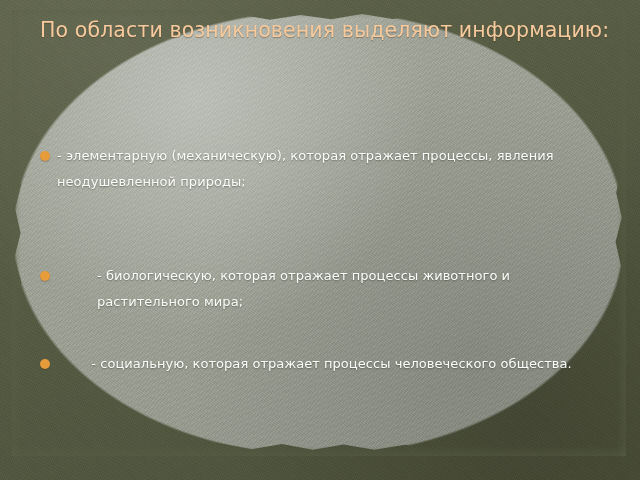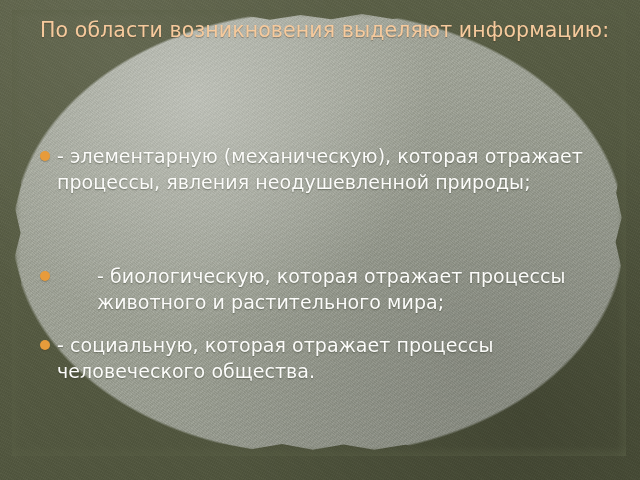--- a/index.html
+++ b/index.html
@@ -101,35 +101,35 @@
   }
   .bullet-item {
     position: absolute;
     left: 40px;
     width: 566px;
     display: flex;
     align-items: flex-start;
   }
   .bullet-item.b0 { top: 143px; width: 548px; }
   .bullet-item.b1 { top: 263px; width: 566px; gap: 40px; }
-  .bullet-item.b2 { top: 332px; width: 566px; }
+  .bullet-item.b2 { top: 351px; width: 566px; text-align: center; }
 
   .bullet-dot {
     flex: 0 0 auto;
     width: 10px;
     height: 10px;
     border-radius: 50%;
     background: #E79B3B;
     margin-top: 8px;
     margin-right: 7px;
     box-shadow: 0 1px 1px rgba(60,45,25,0.30);
   }
   .bullet-text {
     flex: 1 1 auto;
-    font-size: 19px;
+    font-size: 13px;
     line-height: 26px;
     color: #FCFCFA;
     letter-spacing: 0.05px;
     text-shadow: 0 1px 1.5px rgba(45,50,35,0.45);
   }
 </style>
 </head>
 <body>
 
 <div class="slide">

